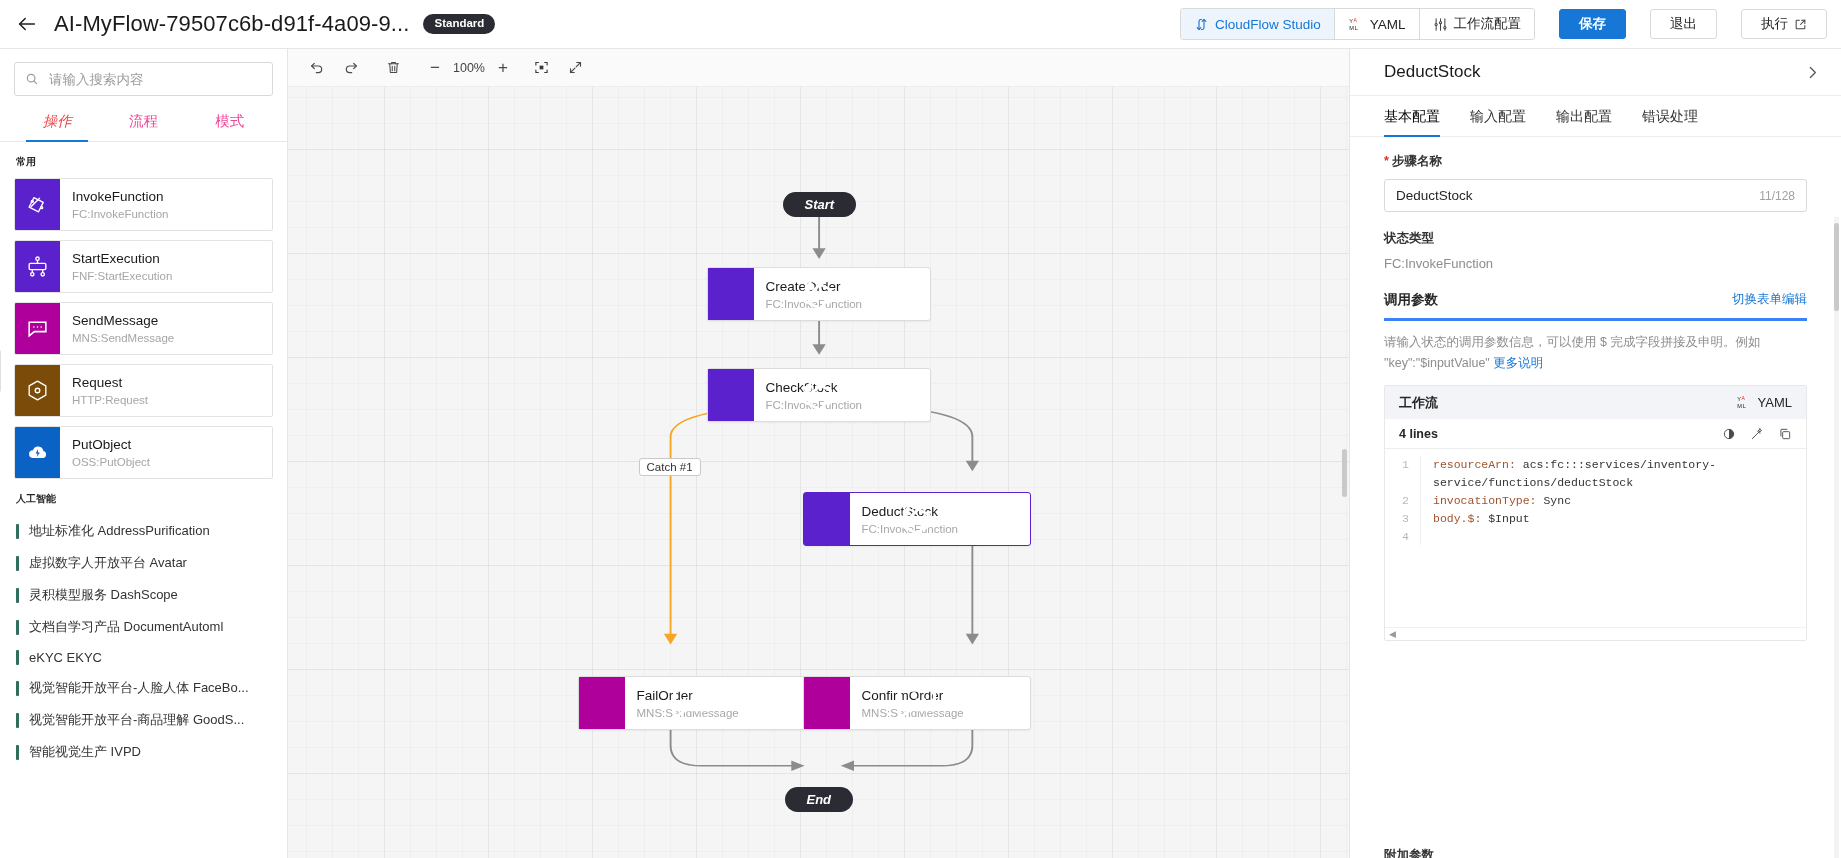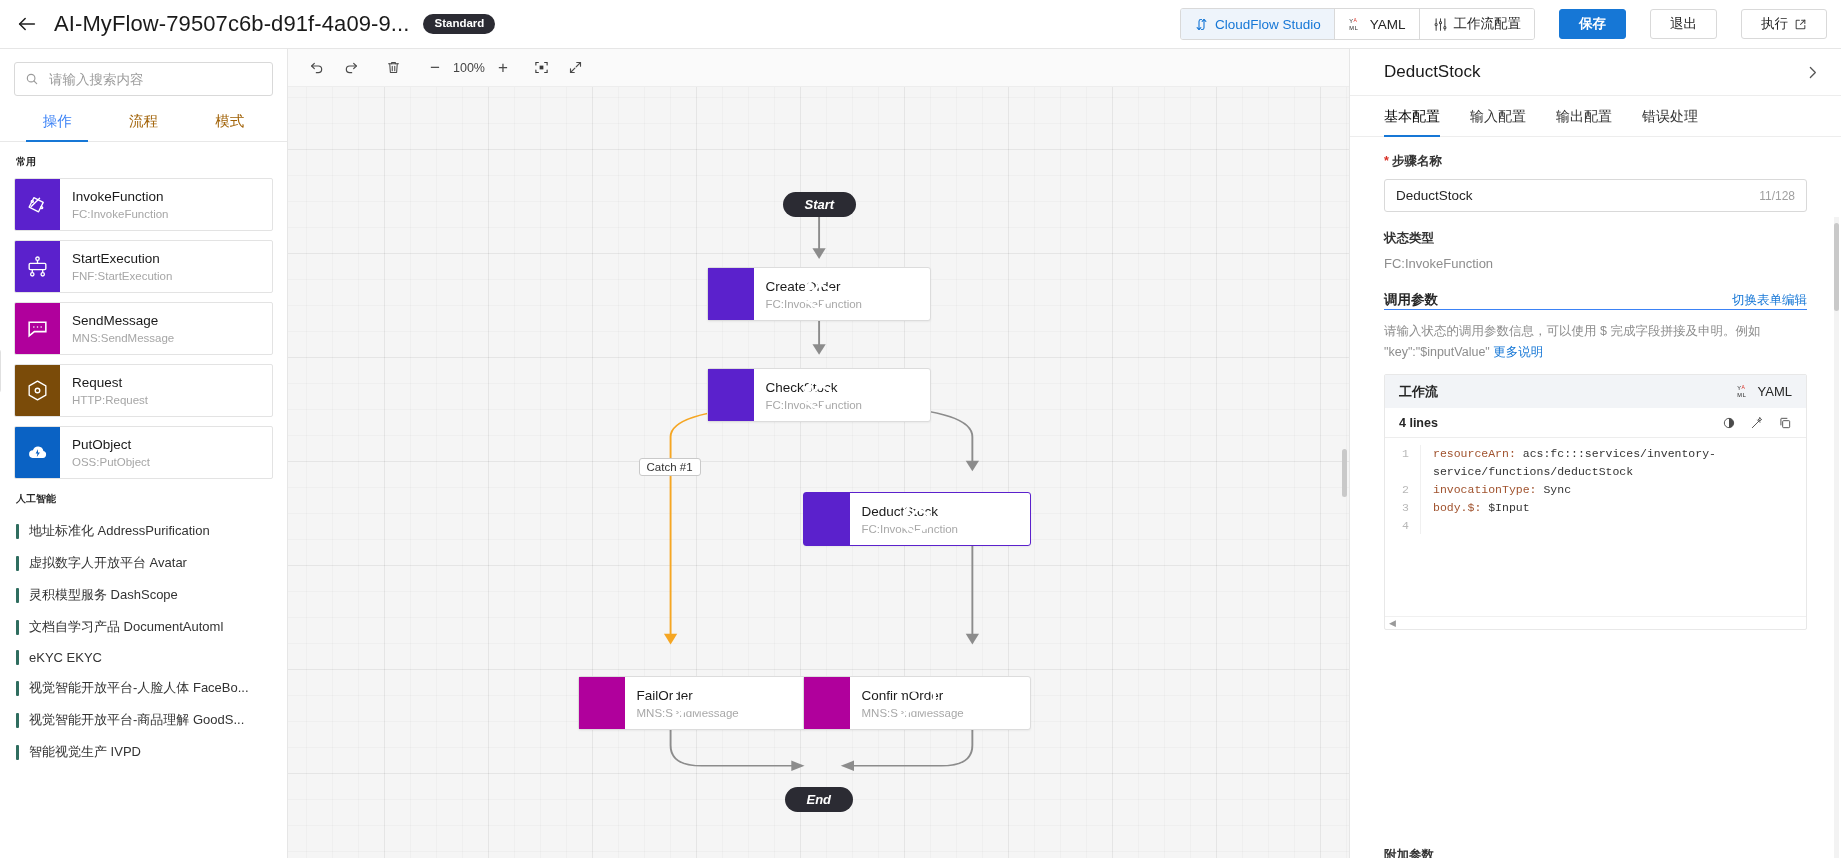--- a/index.html
+++ b/index.html
@@ -61,24 +61,24 @@
   }
   .search-box input {
     border:none; outline:none; flex:1; font-size:13.5px; color:#333;
     font-family:"Liberation Sans", sans-serif; background:transparent;
   }
   .search-box input::placeholder { color:#9b9b9b; }
   .tabs {
     display:flex; padding:0 14px; border-bottom:1px solid #e8e8e8; gap:0;
   }
   .tab {
-    flex:1; text-align:center; padding:10px 0 10px 0; font-size:14.5px; color:#a16207;
+    flex:1; text-align:center; padding:10px 0 10px 0; font-size:14.5px; color:#ec4899;
     cursor:pointer; position:relative;
   }
-  .tab.active { color:#3b82f6; }
+  .tab.active { color:#ef4444;font-style:italic; }
   .tab.active:after {
     content:""; position:absolute; left:14%; right:14%; bottom:-1px; height:2px; background:#1677d6;
   }
   .sidebar-scroll { flex:1 1 auto; overflow:hidden; padding:0 14px 10px 14px; }
   .group-title { font-size:10px; font-weight:700; color:#262626; margin:13px 0 9px 2px; }
   .node-card {
     display:flex; align-items:stretch; border:1px solid #e3e3e3; background:#fff;
     border-radius:2px; margin-bottom:9px; height:53px; cursor:pointer; overflow:hidden;
   }
   .node-ico {
@@ -178,22 +178,22 @@
   .req-star { color:#d93026; margin-right:3px; }
   .text-input {
     height:33px; border:1px solid #d9d9d9; border-radius:3px; display:flex; align-items:center;
     padding:0 11px; justify-content:space-between; background:#fff; margin-bottom:18px;
   }
   .text-input .val { font-size:13.5px; color:#262626; }
   .text-input .cnt { font-size:12px; color:#a0a0a0; }
   .section-label { font-size:12.5px; color:#333; font-weight:700; margin-bottom:9px; }
   .static-val { font-size:13px; color:#8d8d8d; margin-bottom:20px; }
   .params-head {
-    display:flex; align-items:flex-end; justify-content:space-between;
-    border-bottom:1px solid #3b82f6; margin-bottom:11px;
+    display:flex; align-items:flex-start; justify-content:space-between;
+    border-bottom:3px solid #3b82f6; padding-bottom:9px; margin-bottom:11px;
   }
   .params-head .t { font-size:13.5px; color:#262626; font-weight:700; }
   .link { font-size:12.5px; color:#1677d6; cursor:pointer; text-decoration:none; }
   .helptext { font-size:12.5px; color:#8d8d8d; line-height:1.65; margin-bottom:12px; }
   .editor { border:1px solid #e8e8e8; border-radius:2px; background:#fff; }
   .editor-top {
     height:33px; background:#f2f4f7; display:flex; align-items:center; justify-content:space-between;
     padding:0 14px; font-size:13px; color:#262626; font-weight:700;
   }
   .editor-top .yaml-tag { display:flex; align-items:center; gap:6px; font-weight:400; font-size:13px; }

